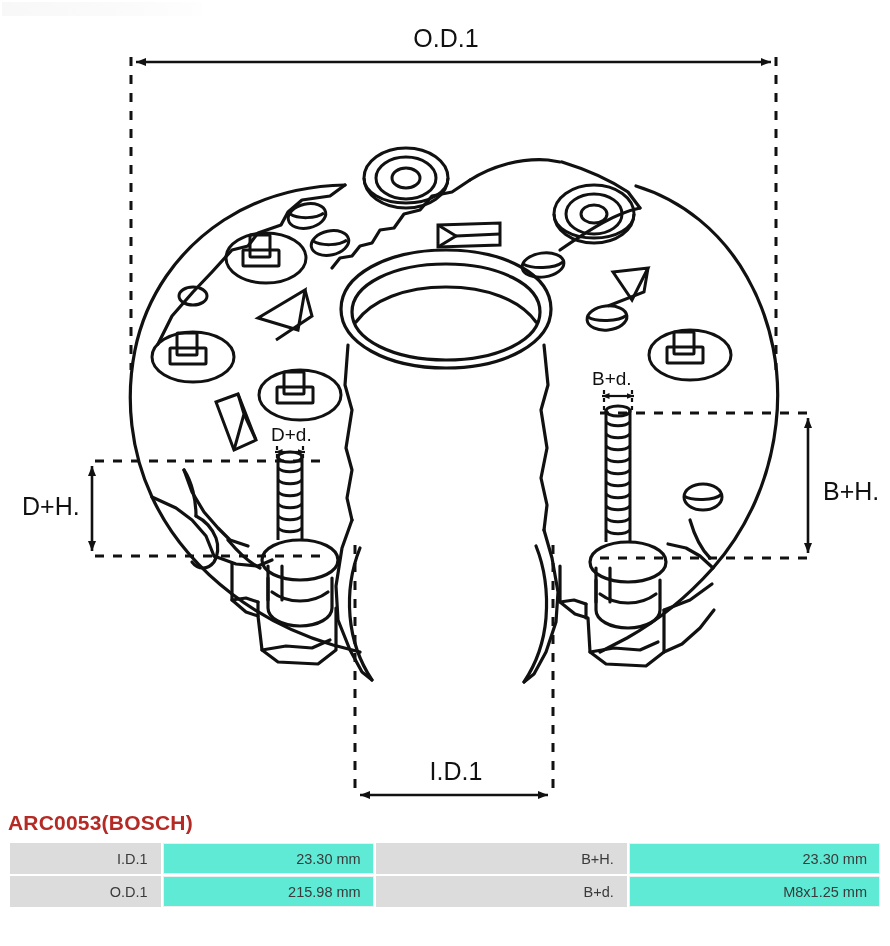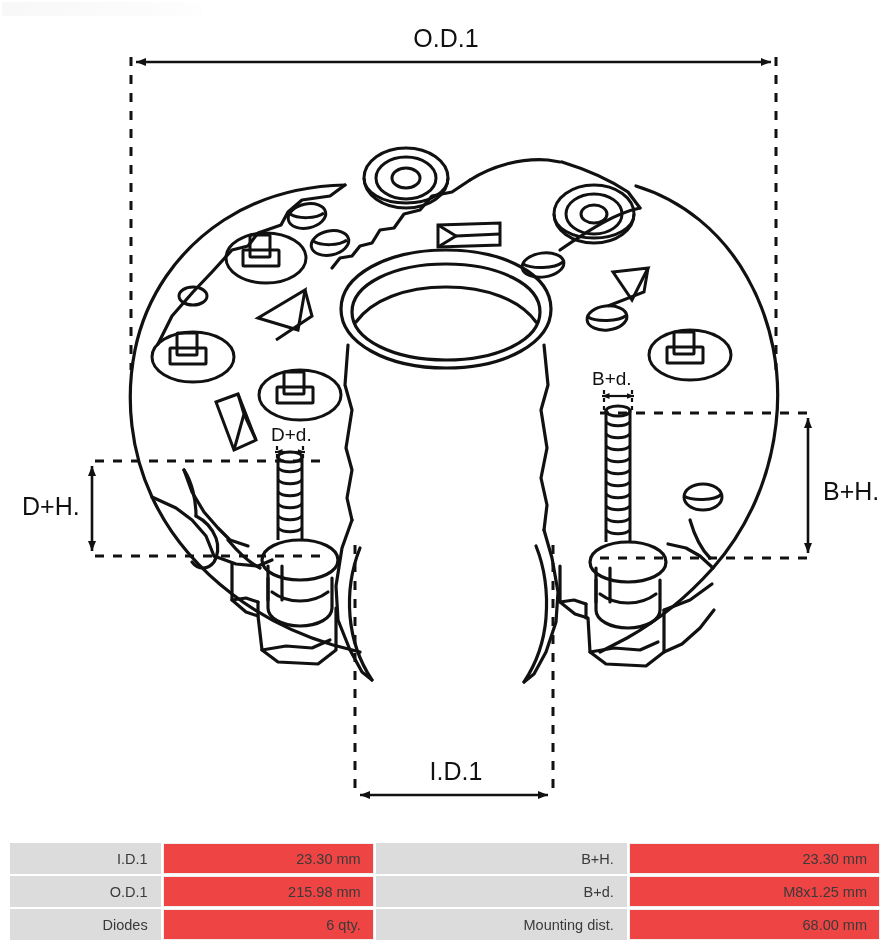--- a/index.html
+++ b/index.html
@@ -29,21 +29,21 @@
   }
   #spec-table td{
     height:29px;padding:0 12px;
     font-size:14.5px;color:#3a3a3a;
     font-family:"Liberation Sans",sans-serif;
     text-align:right;vertical-align:middle;
     border:1px solid #e6e6e6;
     white-space:nowrap;overflow:hidden;
   }
   #spec-table td.lbl{background:#dcdcdc;border-color:#dcdcdc;}
-  #spec-table td.val{background:#ef4444;border-color:#eeeeee;}
+  #spec-table td.val{background:#5eead4;border-color:#eeeeee;}
   .c1{width:150px;} .c2{width:210px;} .c3{width:250px;} .c4{width:250px;}
 
   #top-artifact{
     position:absolute;left:2px;top:2px;width:200px;height:14px;
     background:linear-gradient(90deg,#f2f2f2 0%, #f7f7f7 60%, #fdfdfd 100%);
     opacity:.55;
   }
 </style>
 </head>
 <body>
@@ -299,20 +299,21 @@
       <g stroke="#111" fill="none">
         <line x1="604" y1="390" x2="604" y2="412" stroke-width="2.2" stroke-dasharray="4 4"></line>
         <line x1="632" y1="390" x2="632" y2="412" stroke-width="2.2" stroke-dasharray="4 4"></line>
         <line x1="602" y1="396" x2="634" y2="396" stroke-width="2.2" marker-start="url(#ah-ls)" marker-end="url(#ah-rs)"></line>
       </g>
       <text class="dimtext-sm" x="592" y="385">B+d.</text>
 
     </svg>
   </div>
 
+  <div id="part-title">ARC0053(BOSCH)</div>
 
   <table id="spec-table">
     <colgroup>
       <col class="c1">
         <col class="c2">
         <col class="c3">
         <col class="c4">
     </colgroup>
     <tbody>
       <tr>
@@ -320,22 +321,16 @@
         <td class="val">23.30 mm</td>
         <td class="lbl">B+H.</td>
         <td class="val">23.30 mm</td>
       </tr>
       <tr>
         <td class="lbl">O.D.1</td>
         <td class="val">215.98 mm</td>
         <td class="lbl">B+d.</td>
         <td class="val">M8x1.25 mm</td>
       </tr>
-      <tr>
-        <td class="lbl">Diodes</td>
-        <td class="val">6 qty.</td>
-        <td class="lbl">Mounting dist.</td>
-        <td class="val">68.00 mm</td>
-      </tr>
     </tbody>
   </table>
 
 </div>
 
 </body></html>

